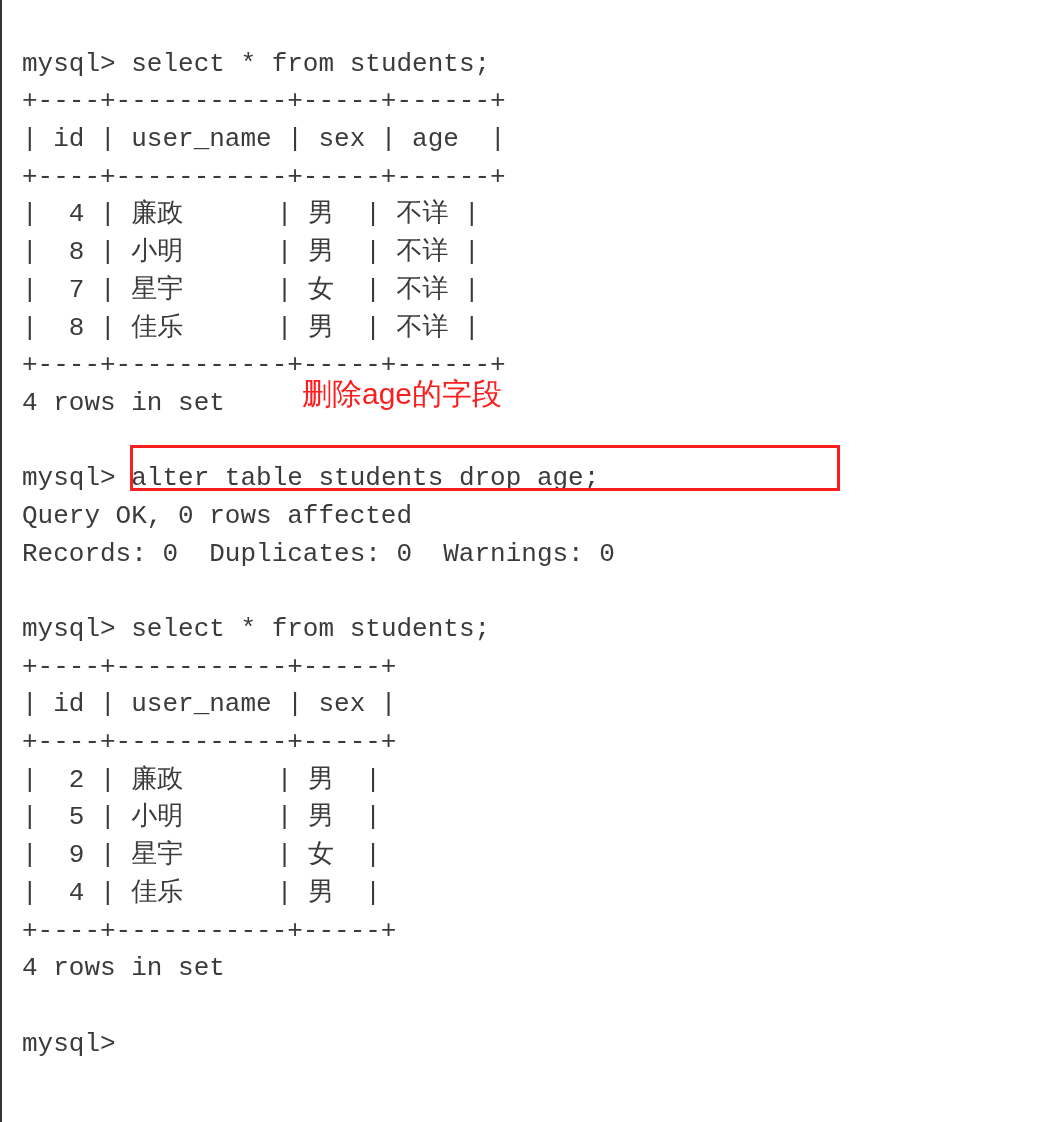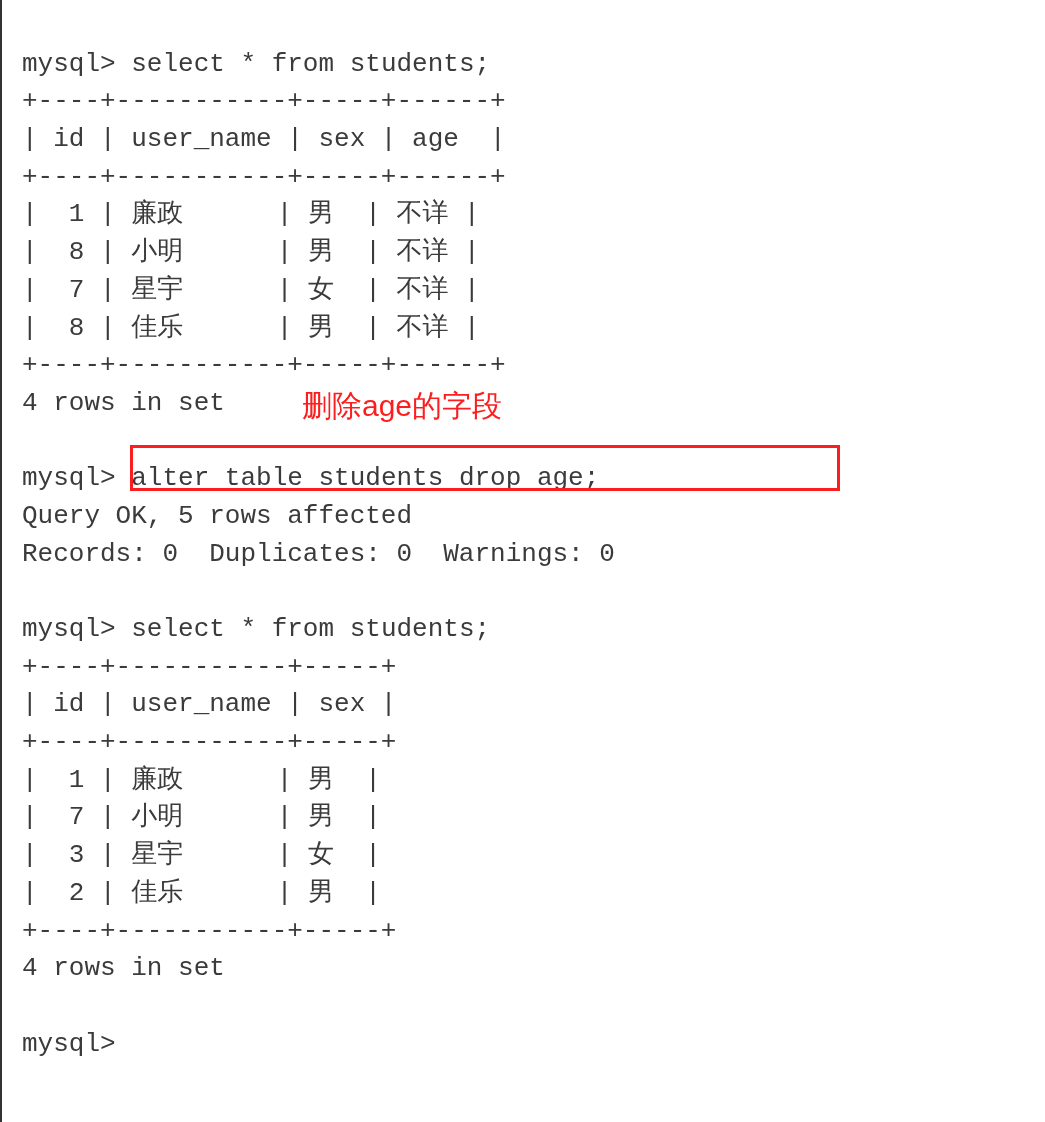--- a/index.html
+++ b/index.html
@@ -29,39 +29,39 @@
   }
 </style>
 </head>
 <body>
 
 <div class="term">
 <span>mysql&gt;</span> <span>select * from students;</span>
 <span>+----+-----------+-----+------+</span>
 <span>| id | user_name | sex | age  |</span>
 <span>+----+-----------+-----+------+</span>
-<span>|  1 | 廉政      | 男  | 不详 |</span>
+<span>|  4 | 廉政      | 男  | 不详 |</span>
 <span>|  8 | 小明      | 男  | 不详 |</span>
 <span>|  7 | 星宇      | 女  | 不详 |</span>
 <span>|  8 | 佳乐      | 男  | 不详 |</span>
 <span>+----+-----------+-----+------+</span>
 <span>4 rows in set</span>
 
 <span>mysql&gt;</span> <span>alter table students drop age;</span>
-<span>Query OK, 5 rows affected</span>
+<span>Query OK, 0 rows affected</span>
 <span>Records: 0  Duplicates: 0  Warnings: 0</span>
 
 <span>mysql&gt;</span> <span>select * from students;</span>
 <span>+----+-----------+-----+</span>
 <span>| id | user_name | sex |</span>
 <span>+----+-----------+-----+</span>
-<span>|  1 | 廉政      | 男  |</span>
-<span>|  7 | 小明      | 男  |</span>
-<span>|  3 | 星宇      | 女  |</span>
-<span>|  2 | 佳乐      | 男  |</span>
+<span>|  2 | 廉政      | 男  |</span>
+<span>|  5 | 小明      | 男  |</span>
+<span>|  9 | 星宇      | 女  |</span>
+<span>|  4 | 佳乐      | 男  |</span>
 <span>+----+-----------+-----+</span>
 <span>4 rows in set</span>
 
 <span>mysql&gt;</span>
-<div class="annotation" style="left:300px;top:384px;">删除age的字段</div>
+<div class="annotation" style="left:300px;top:372px;">删除age的字段</div>
 <div class="redbox" style="left:128px;top:445px;width:710px;height:46px;"></div>
 
 </div>
 
 </body></html>

